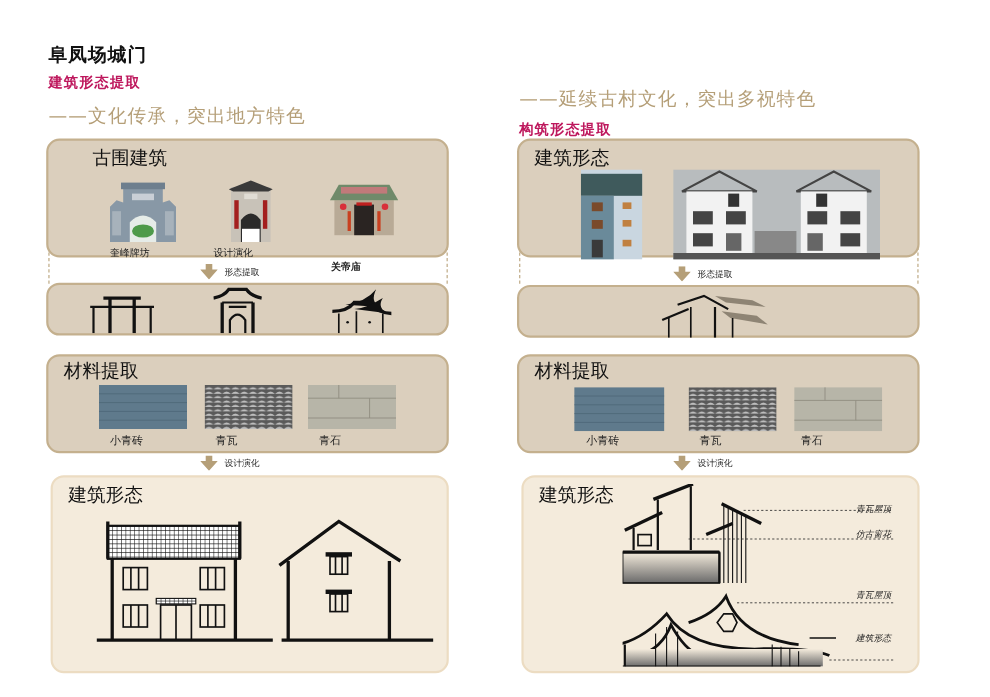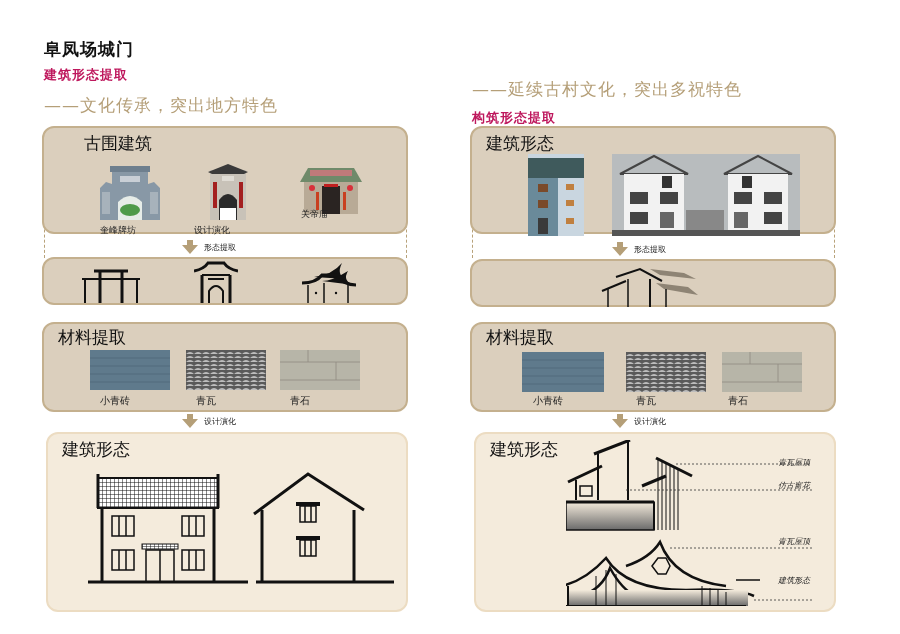--- a/index.html
+++ b/index.html
@@ -59,21 +59,21 @@
     <rect x="4" y="18" width="54" height="32" fill="#b8aa96"></rect>
     <polygon points="0,18 8,4 54,4 62,18" fill="#6f8a6a"></polygon>
     <rect x="10" y="6" width="42" height="6" fill="#c07a7a"></rect>
     <rect x="22" y="22" width="18" height="28" fill="#2a2422"></rect>
     <rect x="24" y="20" width="14" height="3" fill="#c02020"></rect>
     <circle cx="12" cy="24" r="3" fill="#d8303a"></circle>
     <circle cx="50" cy="24" r="3" fill="#d8303a"></circle>
     <rect x="16" y="28" width="3" height="18" fill="#c94020"></rect>
     <rect x="43" y="28" width="3" height="18" fill="#c94020"></rect>
   </svg>
-  <div class="caption" style="left:257px; top:80px; width:60px;">关帝庙</div>
+  <div class="caption" style="left:257px; top:108px; width:60px;font-weight:bold;">关帝庙</div>
 </div>
 
 <div class="step" style="left:182px; top:240px;">
   <svg class="arrow-down" viewBox="0 0 16 14">
       <polygon points="5,0 11,0 11,5 16,5 8,14 0,5 5,5" fill="#b59f78"></polygon>
     </svg>
   <span>形态提取</span>
 </div>
 
 <div class="box dark" style="left:42px; top:257px; width:366px; height:48px;">

